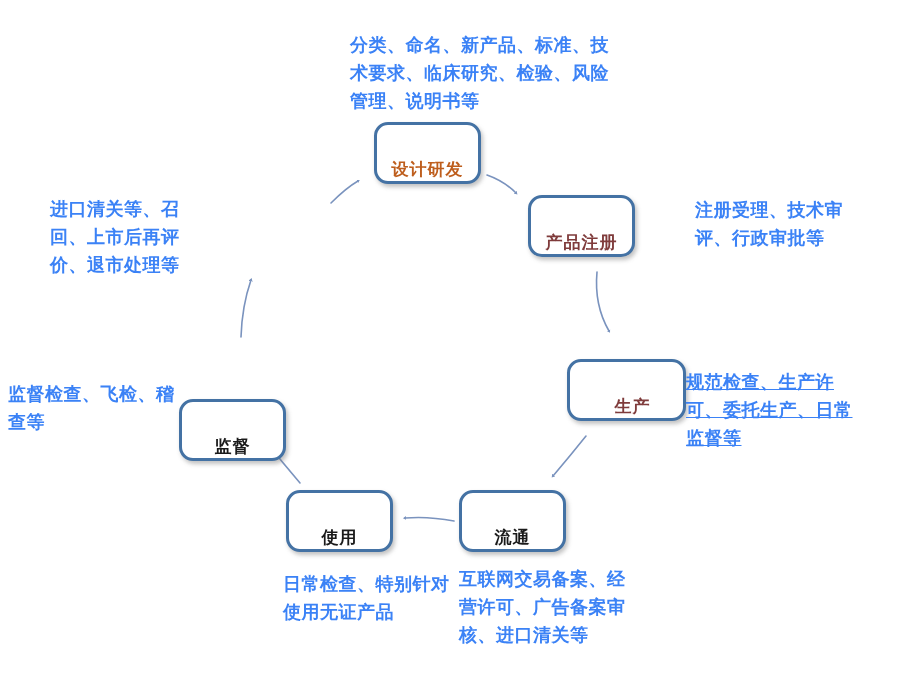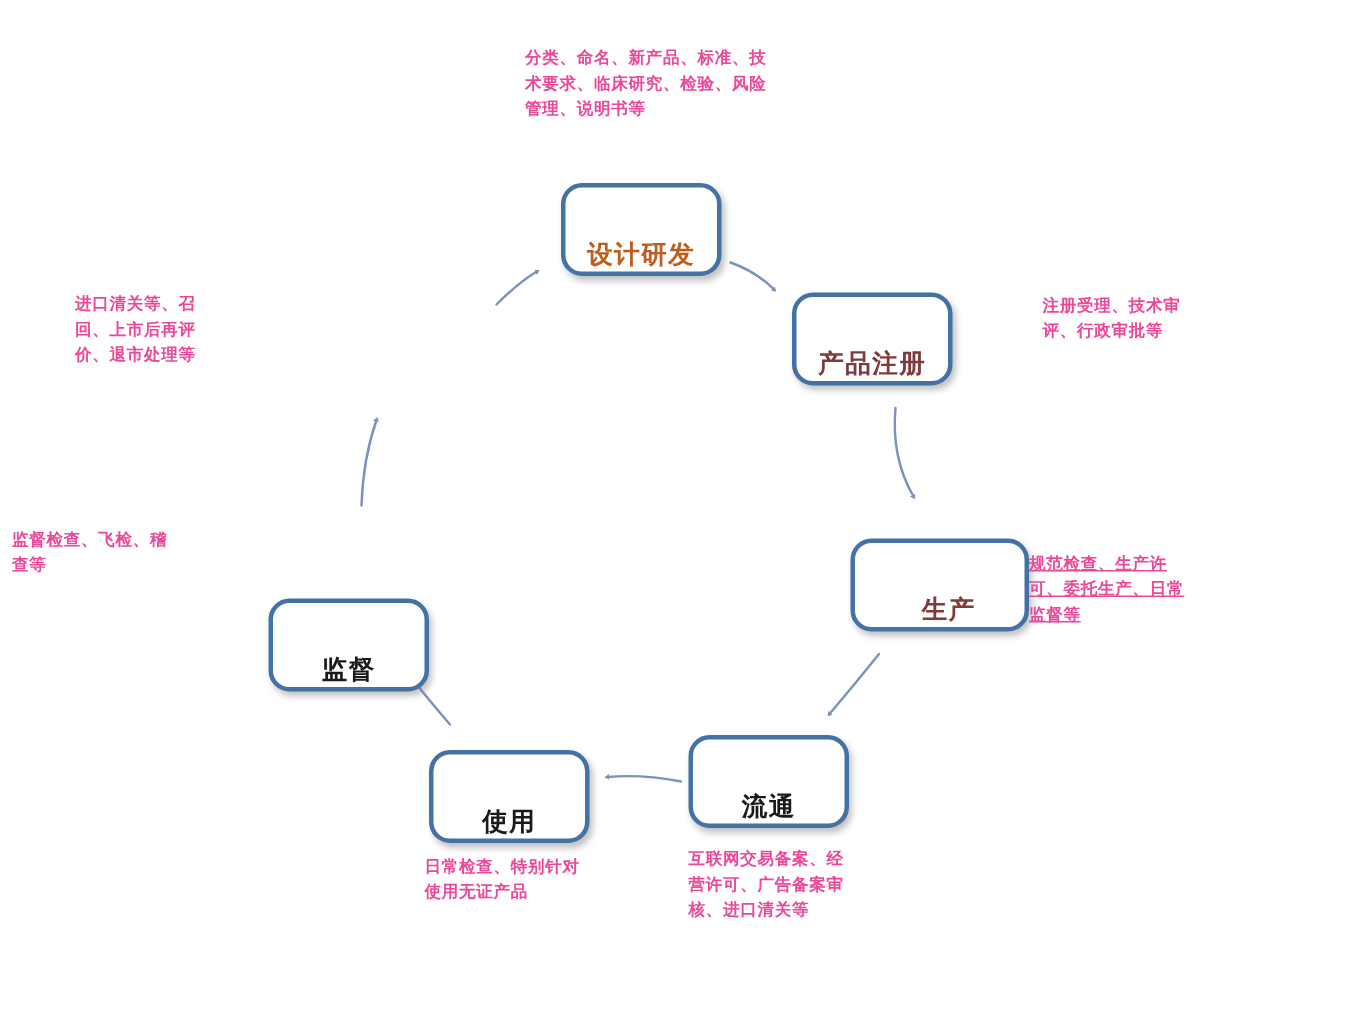--- a/index.html
+++ b/index.html
@@ -40,43 +40,43 @@
     font-weight: bold;
     letter-spacing: 1px;
     white-space: nowrap;
   }
   .label-orange  { color: #BE5E1D; }
   .label-maroon  { color: #7F3B3B; }
   .label-black   { color: #1A1A1A; }
 
   .note {
     position: absolute;
-    font-size: 11px;
+    font-size: 18px;
     font-weight: bold;
-    color: #ec4899;
-    line-height: 17px;
+    color: #3b82f6;
+    line-height: 28px;
     white-space: pre-line;
     letter-spacing: 0.5px;
   }
   
   .node-design        { left: 374px; top: 122px; }
   .node-registration  { left: 528px; top: 195px; }
   .node-production    { left: 567px; top: 359px; padding-left: 12px; }
   .node-distribution  { left: 459px; top: 490px; }
-  .node-use           { left: 286px; top: 500px; }
+  .node-use           { left: 286px; top: 490px; }
   .node-supervision   { left: 179px; top: 359px; margin-top: 40px; }
   .node-reevaluation  { left: 212px; top: 193px; }
 
   
   .note-design        { left: 350px; top: 31px;  width: 300px; }
   .note-registration  { left: 660px; top: 196px; width: 210px; margin-left: 35px; }
   .note-production    { left: 686px; top: 368px; width: 200px; text-decoration: underline; }
   .note-distribution  { left: 459px; top: 565px; width: 210px; }
   .note-use           { left: 283px; top: 570px; width: 220px; }
-  .note-supervision   { left: 8px;   top: 353px; width: 180px; font-family: Liberation Mono, monospace; }
+  .note-supervision   { left: 8px;   top: 380px; width: 180px; }
   .note-reevaluation  { left: 50px;  top: 195px; width: 180px; }
 </style>
 </head>
 <body>
 
 <div class="canvas">
 
   <svg class="arrow-layer" viewBox="0 0 904 685" xmlns="http://www.w3.org/2000/svg">
     <defs>
       <marker id="vhead" markerWidth="12" markerHeight="12" refX="1" refY="5" orient="auto" markerUnits="userSpaceOnUse">

